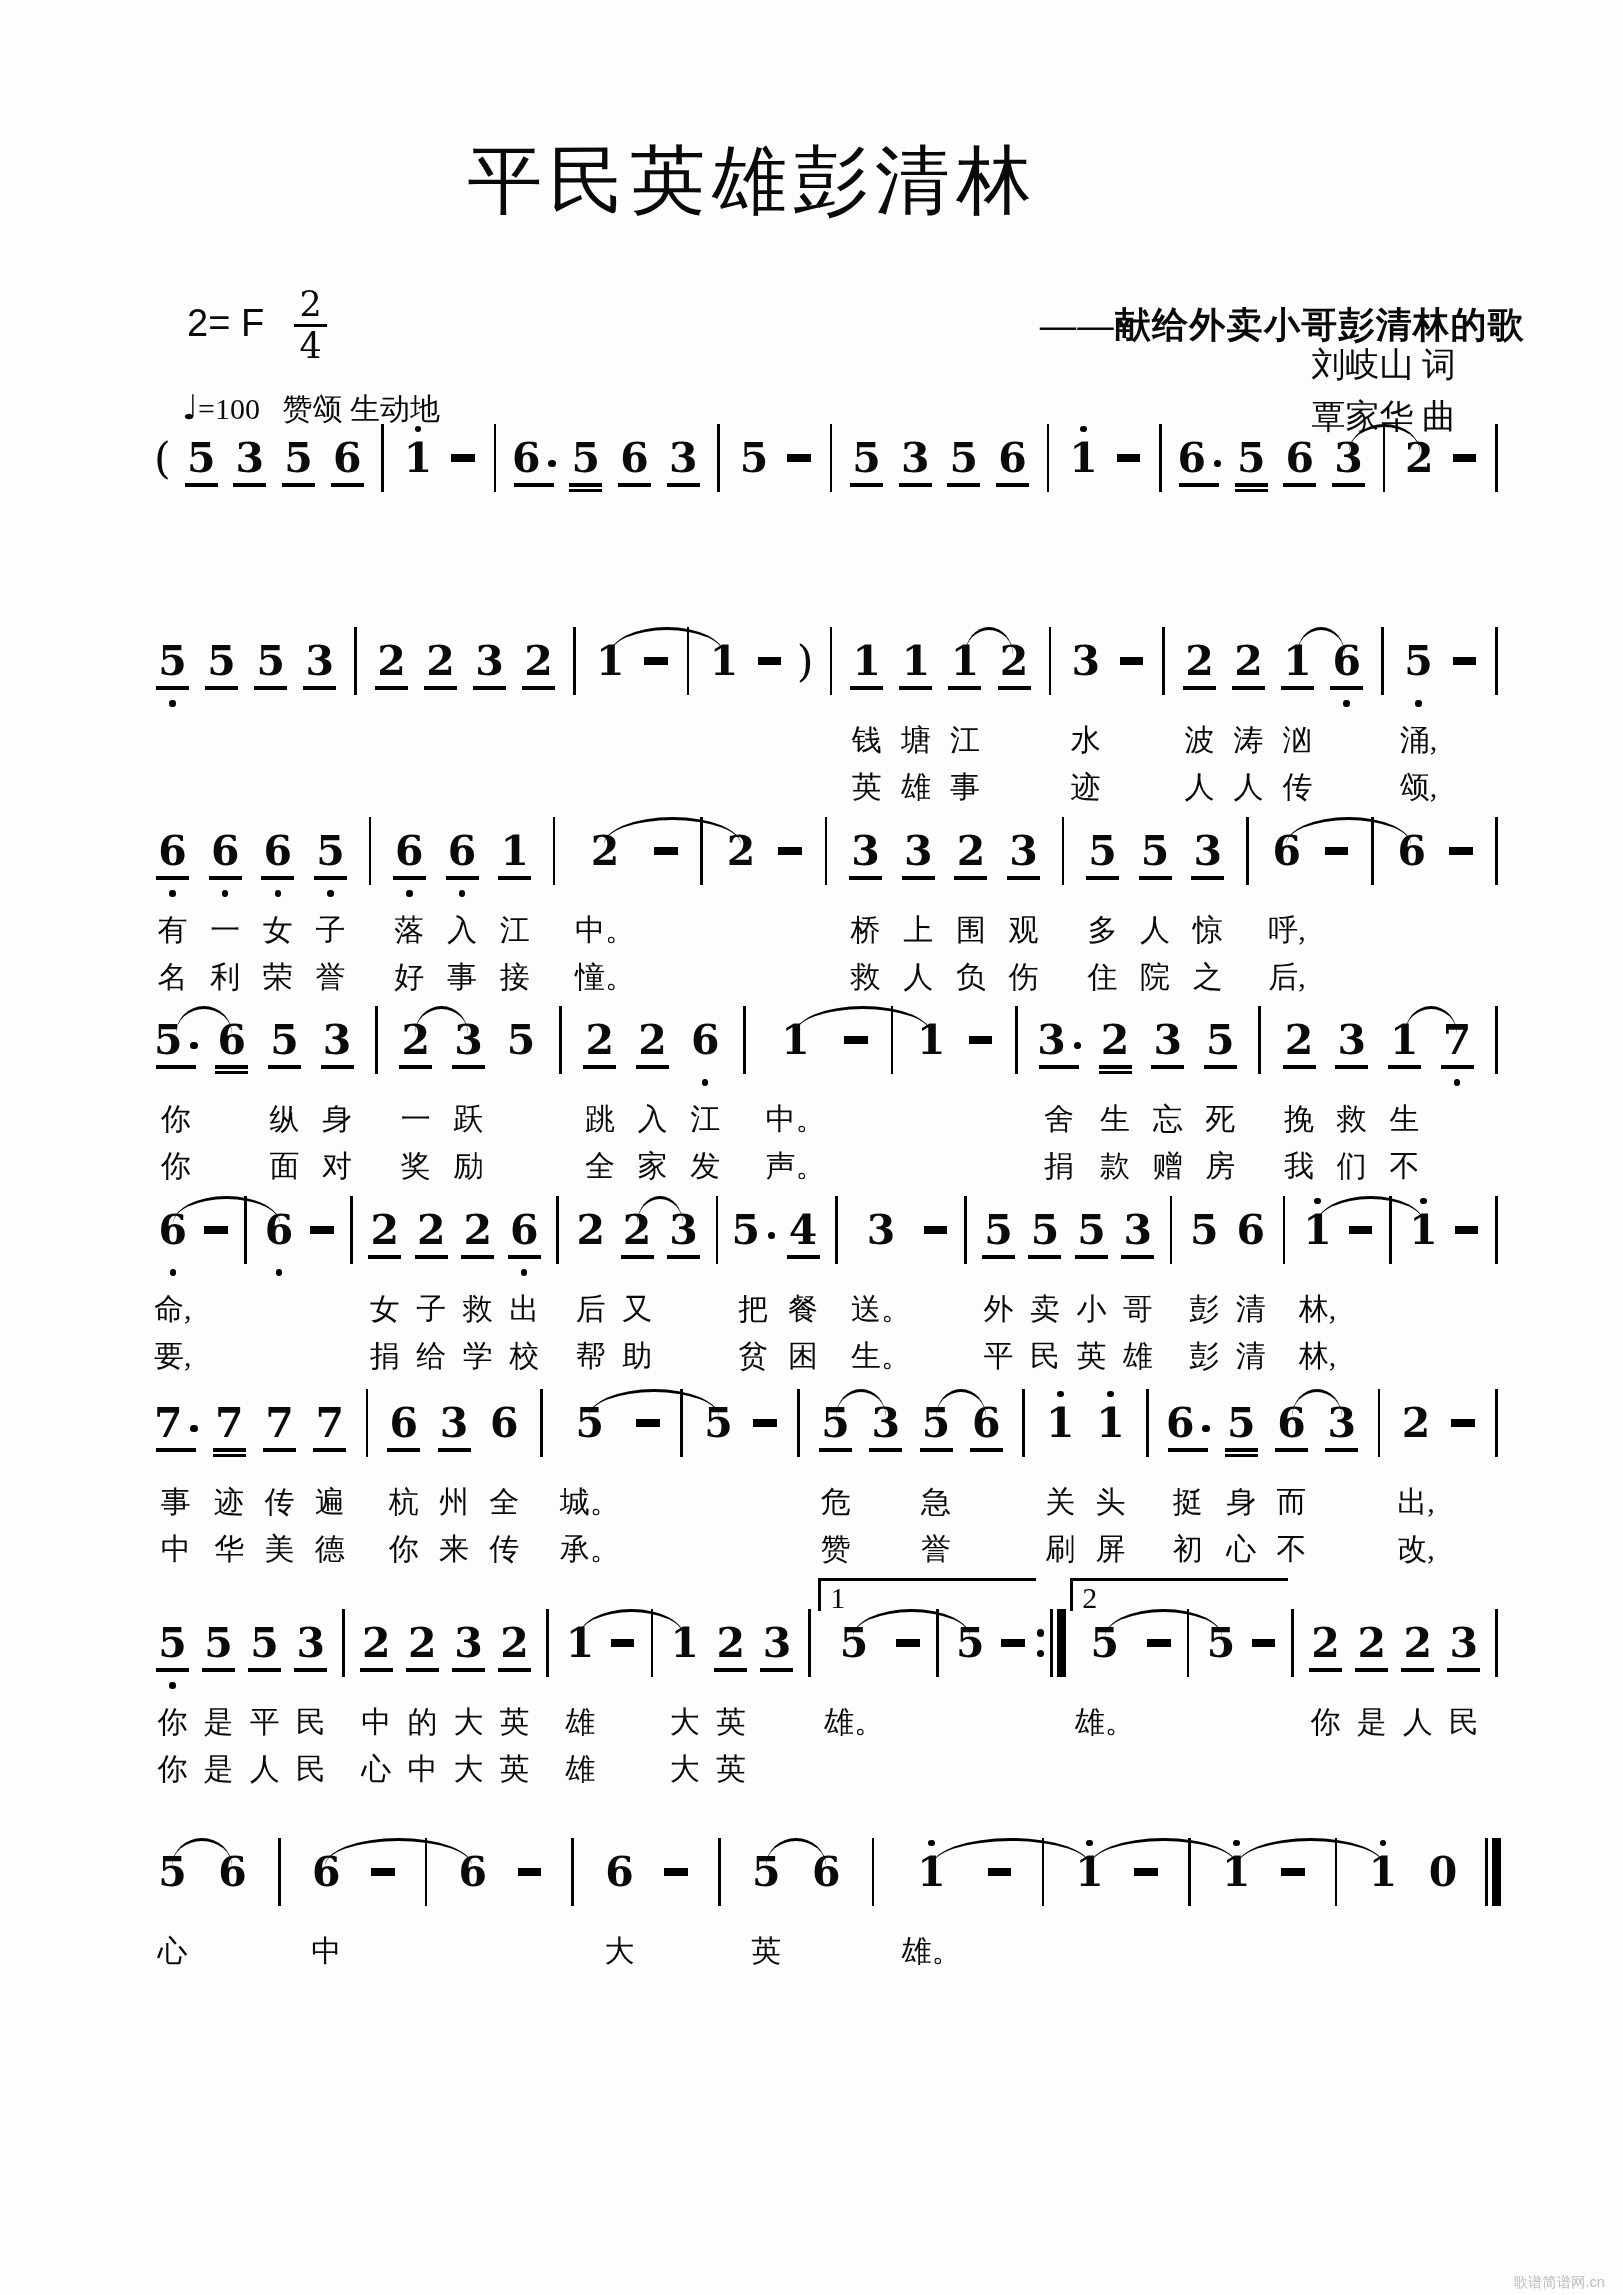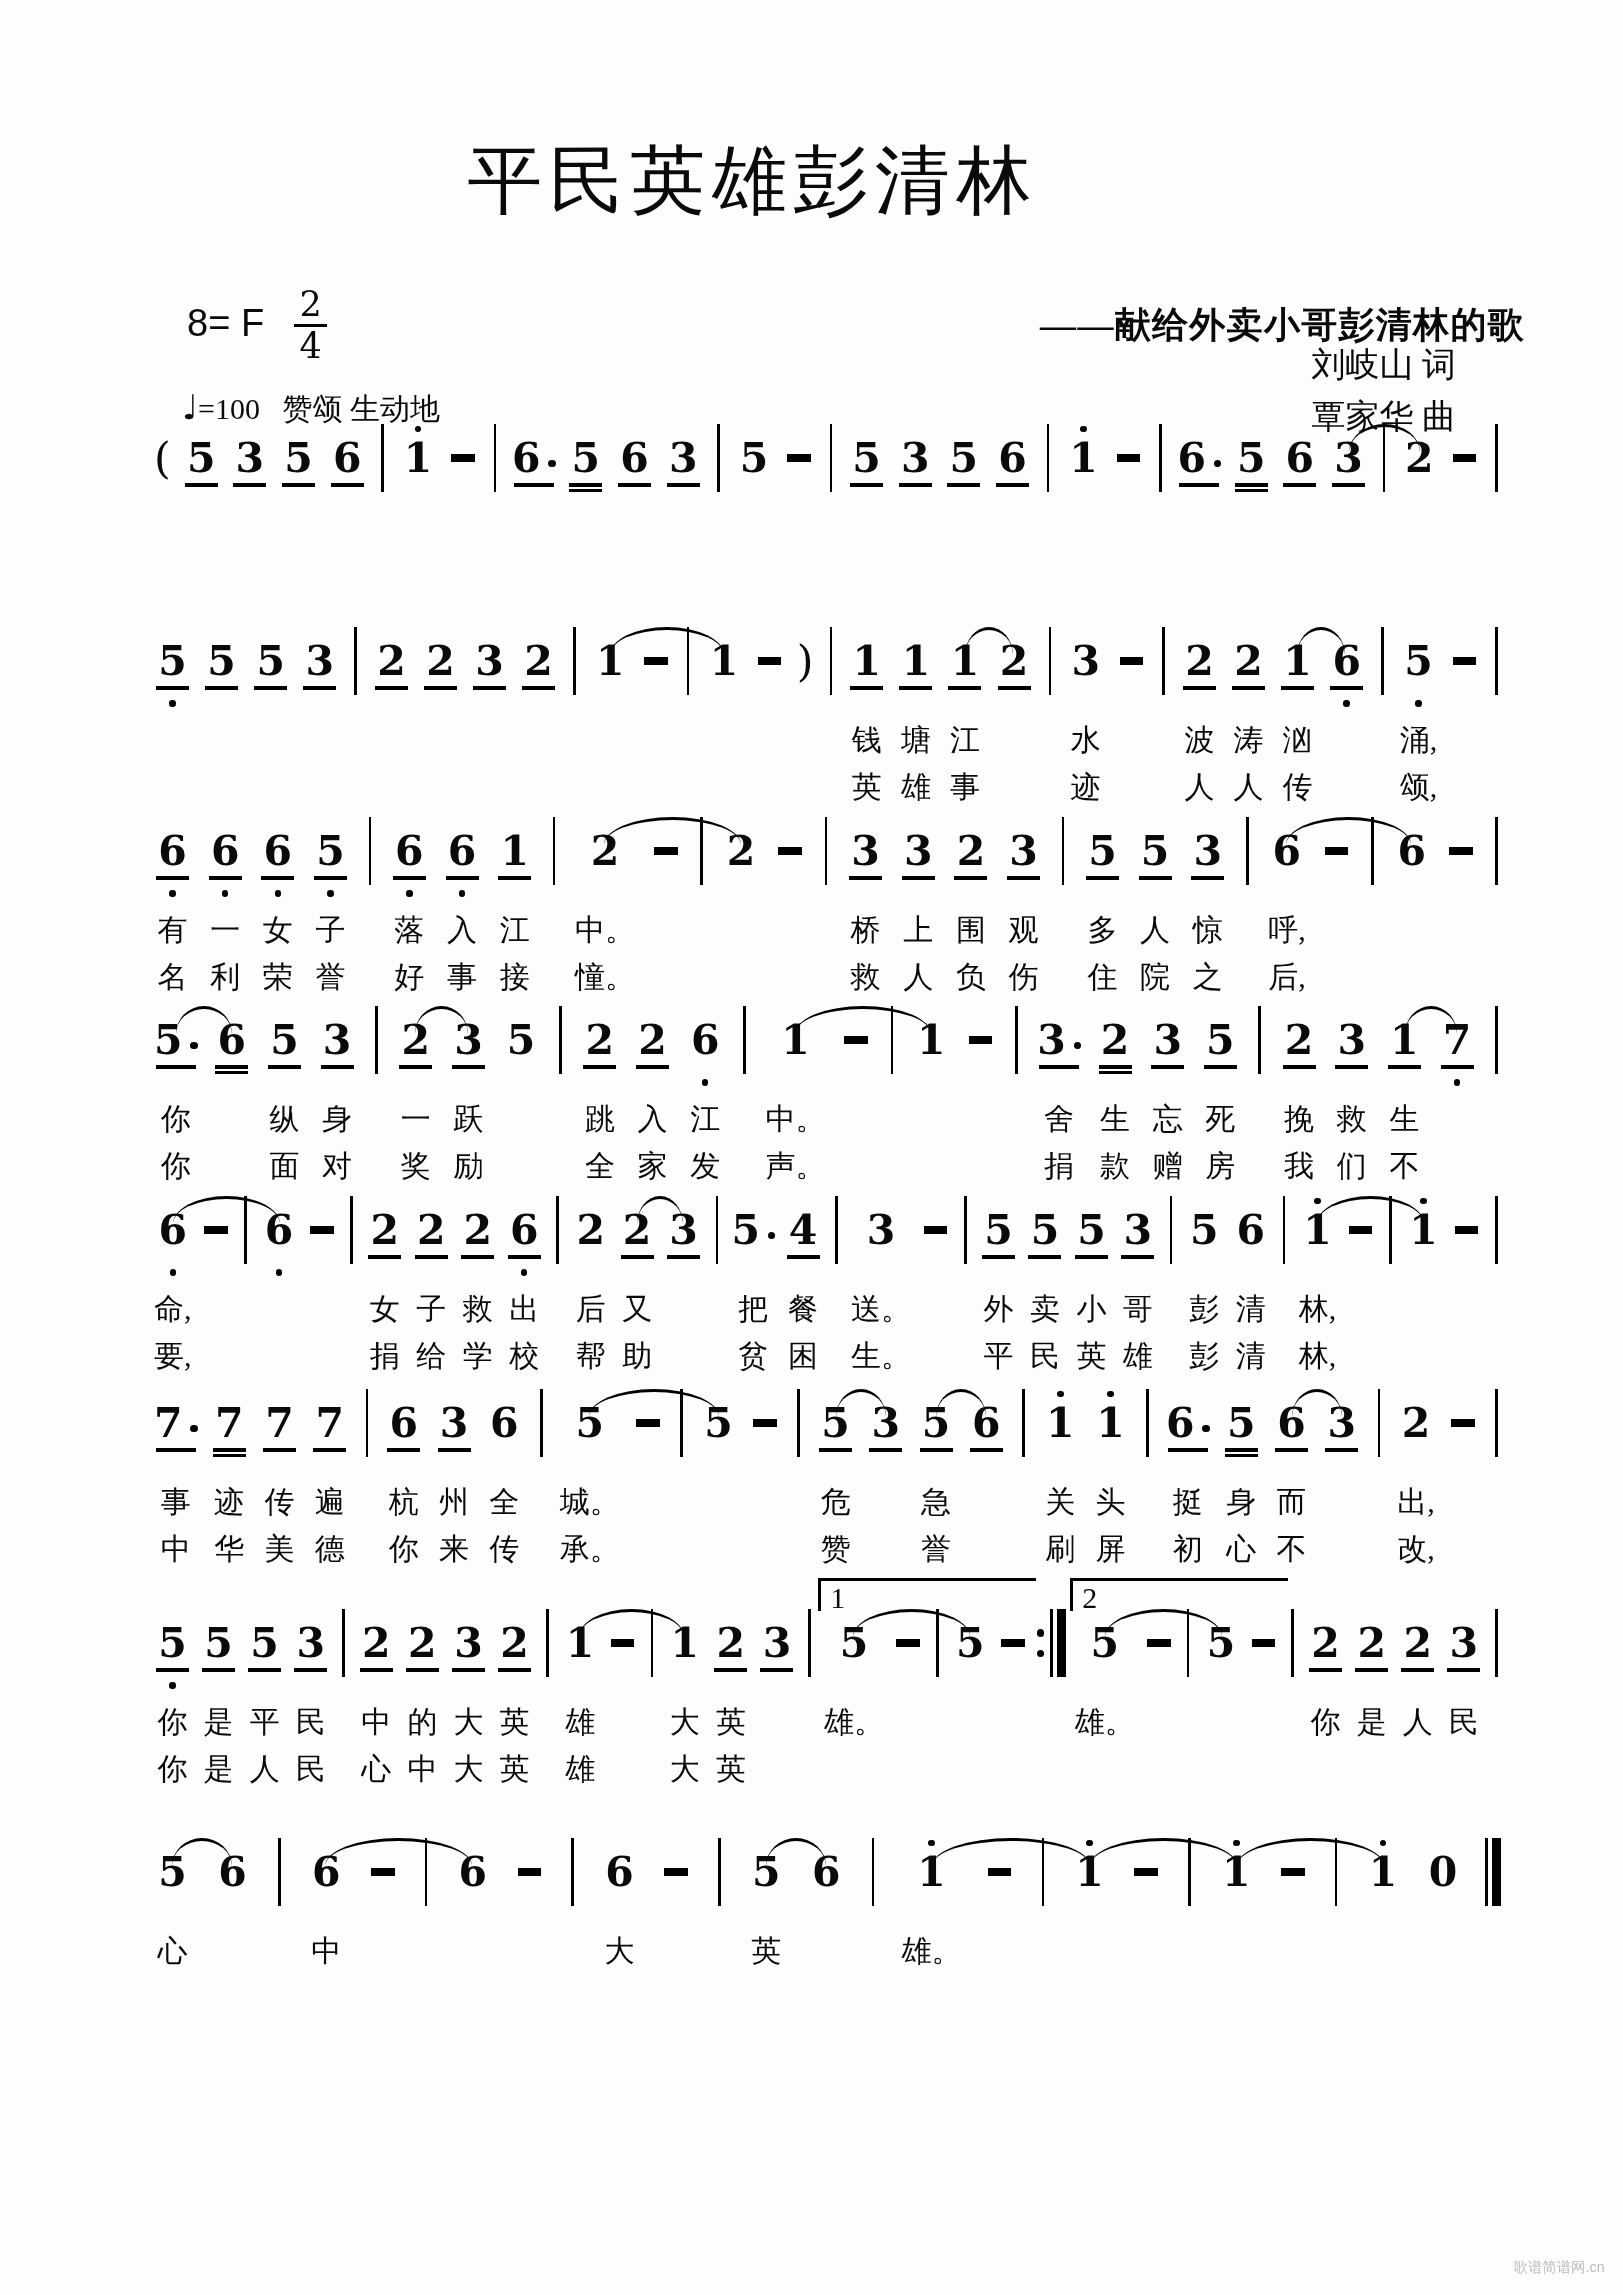--- a/index.html
+++ b/index.html
@@ -10,21 +10,21 @@
   .subtitle{position:absolute;top:301px;left:0;width:1525px;text-align:right;
             font-weight:bold;font-size:36px;letter-spacing:1.3px;}
   .keysig{position:absolute;left:187px;top:285px;font-size:38px;
           font-family:"Liberation Sans","DejaVu Sans",sans-serif;white-space:nowrap;}
   .frac{display:inline-block;vertical-align:middle;margin-left:19.6px;text-align:center;
         font-family:"DejaVu Serif",serif;font-size:35px;line-height:39px;}
   .frac .fn{border-bottom:3.3px solid #000;padding:0 5.2px;}
   .tempo{position:absolute;left:182px;top:387px;font-size:30px;white-space:nowrap;}
   .tempo .nq{font-family:"DejaVu Sans",sans-serif;font-size:34px;}
   .credits{position:absolute;right:167px;top:339px;text-align:left;font-size:34px;line-height:52px;}
-  .wm{position:absolute;right:18.3px;bottom:18px;font-size:14.4px;color:#bcbcbc;
+  .wm{position:absolute;right:18.3px;bottom:3px;font-size:14.4px;color:#bcbcbc;
       font-family:"Liberation Sans",sans-serif;}
   #score{position:absolute;left:0;top:0;width:1623px;height:2295px;}
   .line{position:absolute;left:154px;width:1348px;}
   .tokens{position:relative;display:flex;justify-content:space-between;align-items:flex-start;}
   .tok{display:flex;flex-direction:column;align-items:center;min-width:17px;}
   .tok.n{min-width:37px;}
   .tok.dash{min-width:30px;}
   .tok.bar{min-width:10.5px;}
   .hid{height:13px;display:flex;justify-content:center;align-items:flex-end;padding-bottom:2px;}
   .drow{height:48px;display:flex;align-items:center;justify-content:center;}
@@ -47,21 +47,21 @@
   .volta{position:absolute;top:-26px;height:30px;border-top:3.3px solid #000;border-left:3.3px solid #000;}
   .volta span{position:absolute;left:9.2px;top:0px;font-size:30px;}
 </style>
 </head>
 <body>
 
 <div class="title">平民英雄彭清林</div>
 <div class="subtitle">——献给外卖小哥彭清林的歌</div>
 
 <div class="keysig">
-  <span>8= F</span>
+  <span>2= F</span>
   <span class="frac">
     <div class="fn">2</div>
     <div>4</div>
   </span>
 </div>
 
 <div class="tempo">
   <span class="nq">♩</span><span>=100</span>&nbsp;&nbsp;
   <span>赞颂  生动地</span>
 </div>

